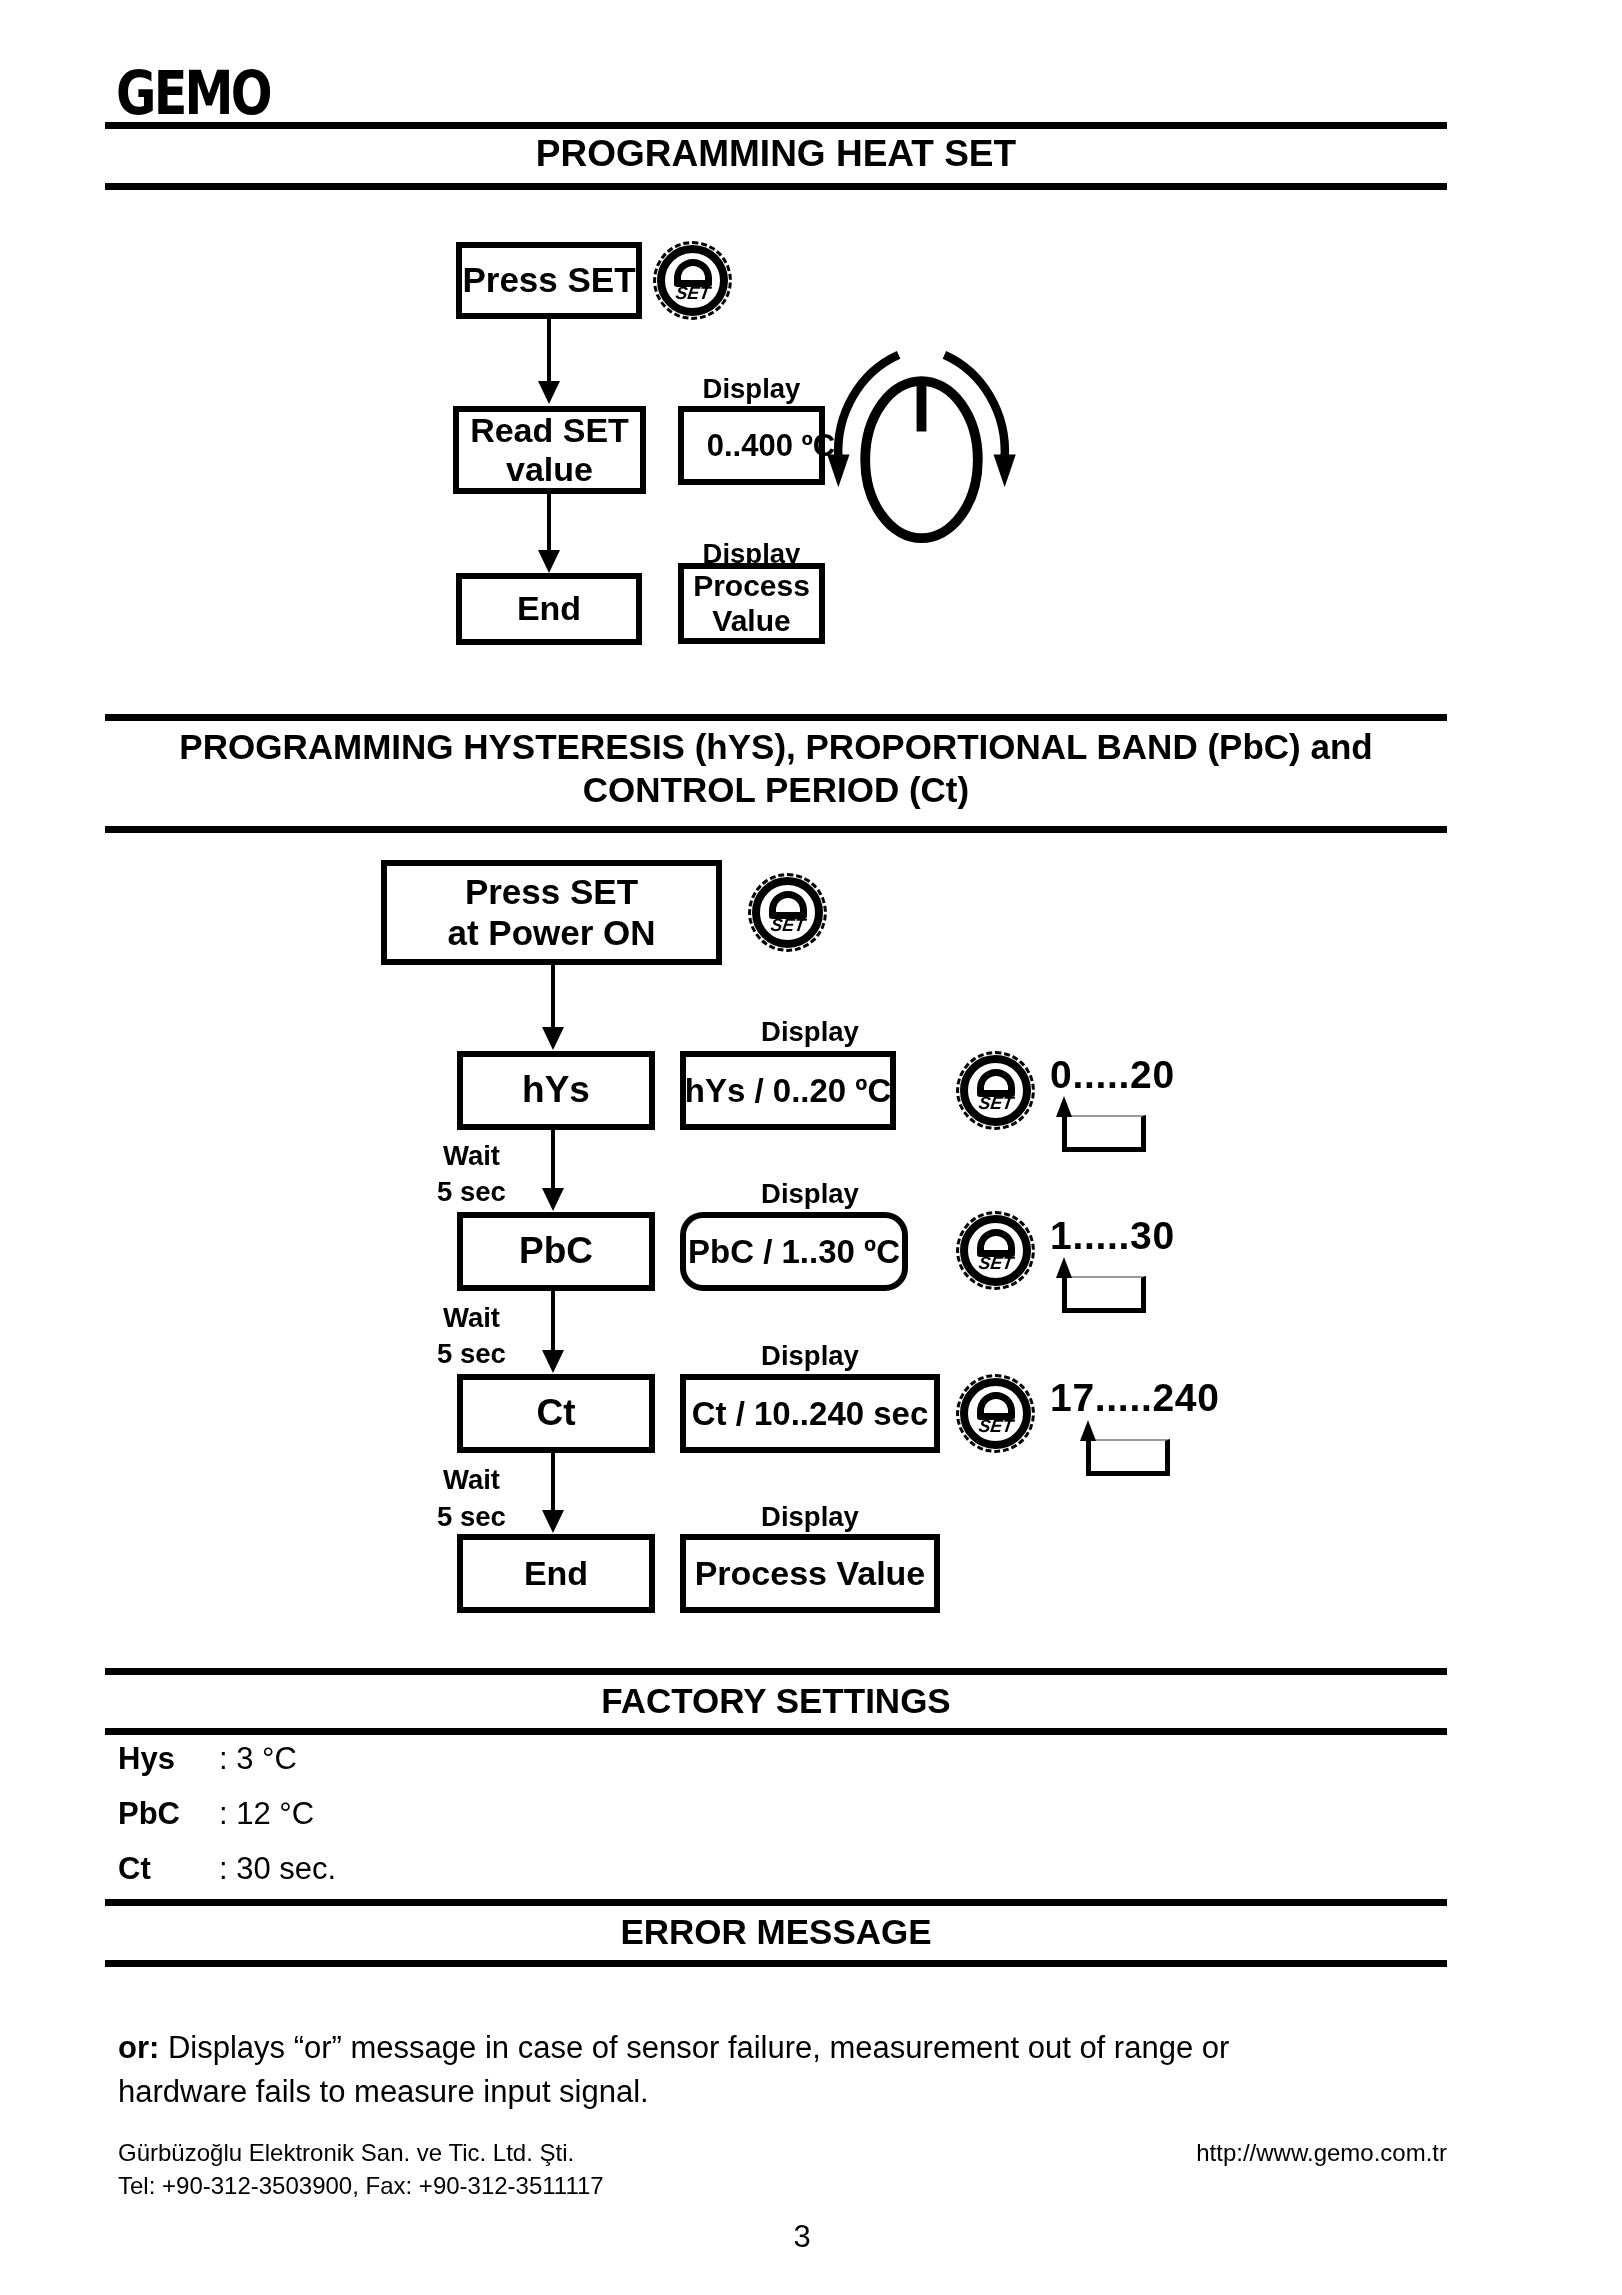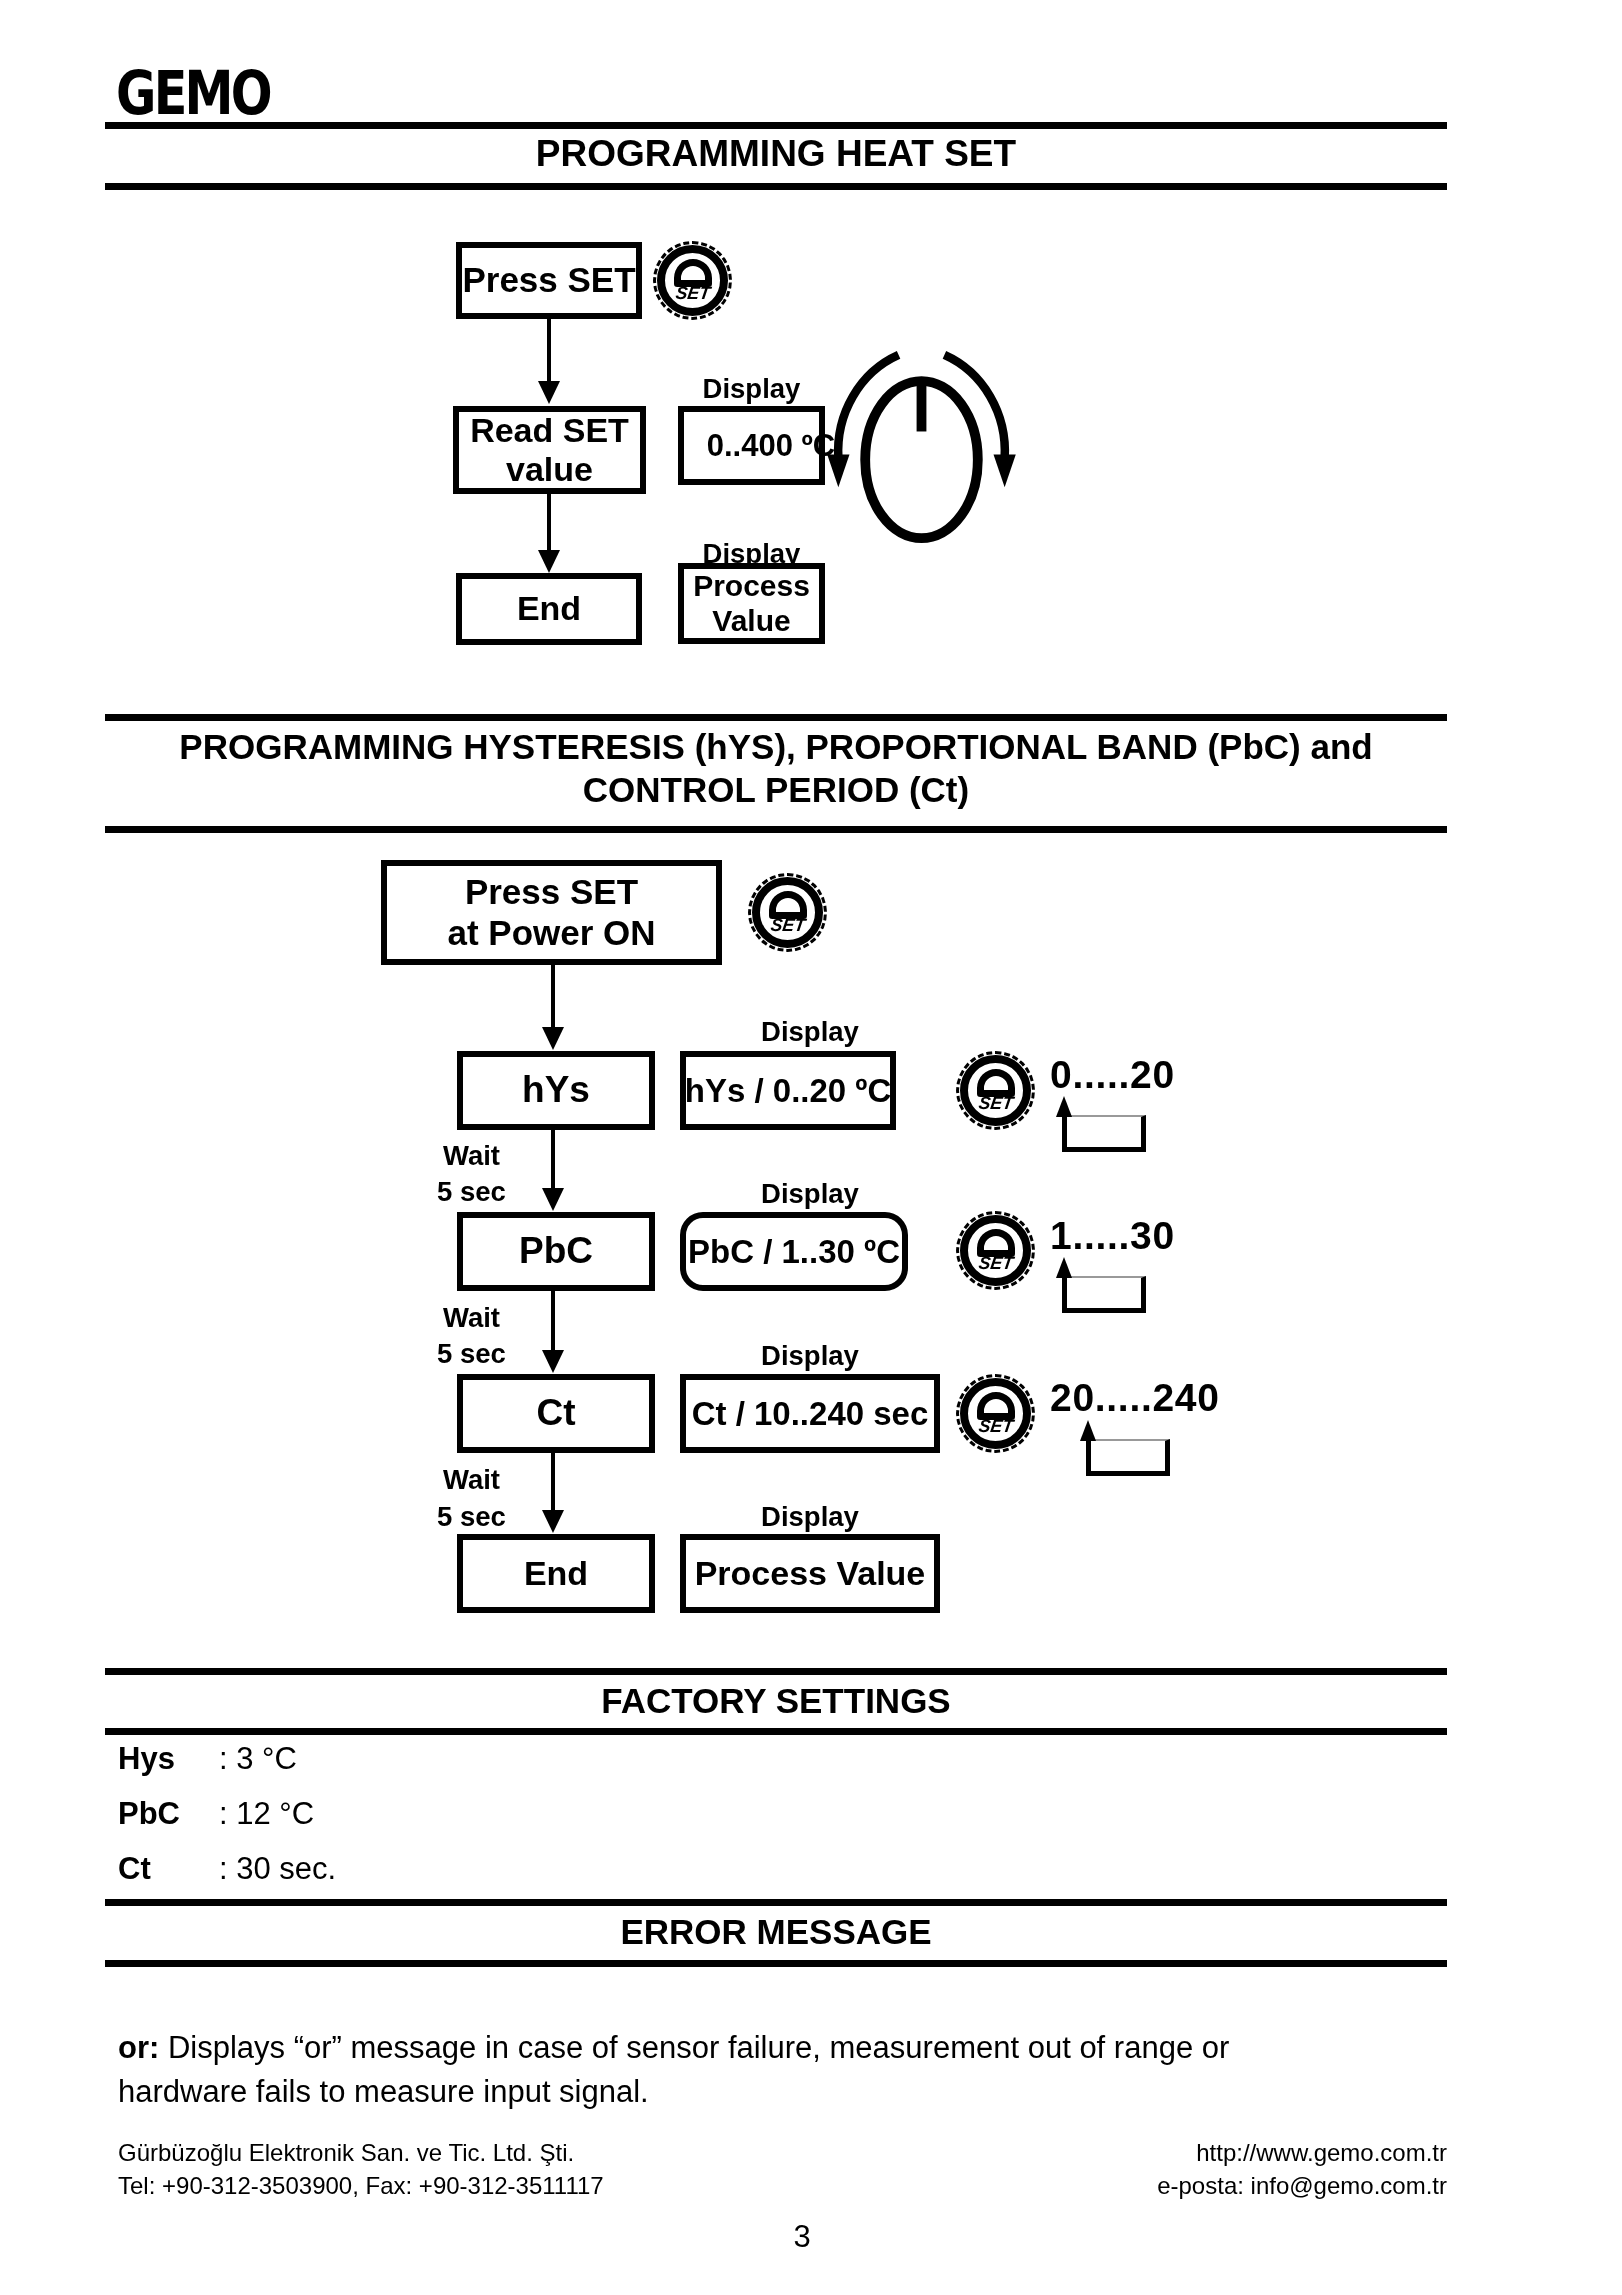--- a/index.html
+++ b/index.html
@@ -111,21 +111,21 @@
 <div class="wlabel" style="top:1302px;">Wait</div>
 <div class="wlabel" style="top:1338px;">5 sec</div>
 
 <div class="dlabel" style="left:680px;width:260px;top:1340px;">Display</div>
 <div class="fbox" style="left:457px;top:1374px;width:198px;height:79px;font-size:37px;">Ct</div>
 <div class="fbox" style="left:680px;top:1374px;width:260px;height:79px;font-size:33px;white-space:nowrap;">Ct / 10..240 sec</div>
 <div class="set-icon" style="left:960px;top:1378px;">
   <span class="dome"></span>
   <span class="set-text">SET</span>
 </div>
-<div class="range" style="left:1050px;top:1376px;">20.....240</div>
+<div class="range" style="left:1050px;top:1376px;">17.....240</div>
 <div class="loop" style="left:1086px;top:1439px;width:84px;height:37px;"></div>
 
 <div class="arrow" style="left:551px;top:1452px;height:59px;"></div>
 <div class="wlabel" style="top:1464px;">Wait</div>
 <div class="wlabel" style="top:1501px;">5 sec</div>
 
 <div class="dlabel" style="left:680px;width:260px;top:1501px;">Display</div>
 <div class="fbox" style="left:457px;top:1534px;width:198px;height:79px;font-size:34px;">End</div>
 <div class="fbox" style="left:680px;top:1534px;width:260px;height:79px;font-size:34px;white-space:nowrap;">Process Value</div>
 
@@ -148,16 +148,15 @@
   <span style="font-weight:bold;">or:</span><span> Displays “or” message in case of sensor failure, measurement out of range or
 hardware fails to measure input signal.</span>
 </div>
 
 <div class="abs" style="left:118px;top:2136px;">
   <div class="footer-line">Gürbüzoğlu Elektronik San. ve Tic. Ltd. Şti.</div>
   <div class="footer-line">Tel: +90-312-3503900, Fax: +90-312-3511117</div>
 </div>
 <div class="abs" style="left:916px;top:2136px;width:531px;text-align:right;">
   <div class="footer-line">http://www.gemo.com.tr</div>
-  <div class="footer-line">e-posta: info@gemo.com.tr</div>
 </div>
 <div class="abs" style="left:131px;top:2219px;width:1342px;text-align:center;font-size:31px;">3</div>
 
 
 </body></html>

